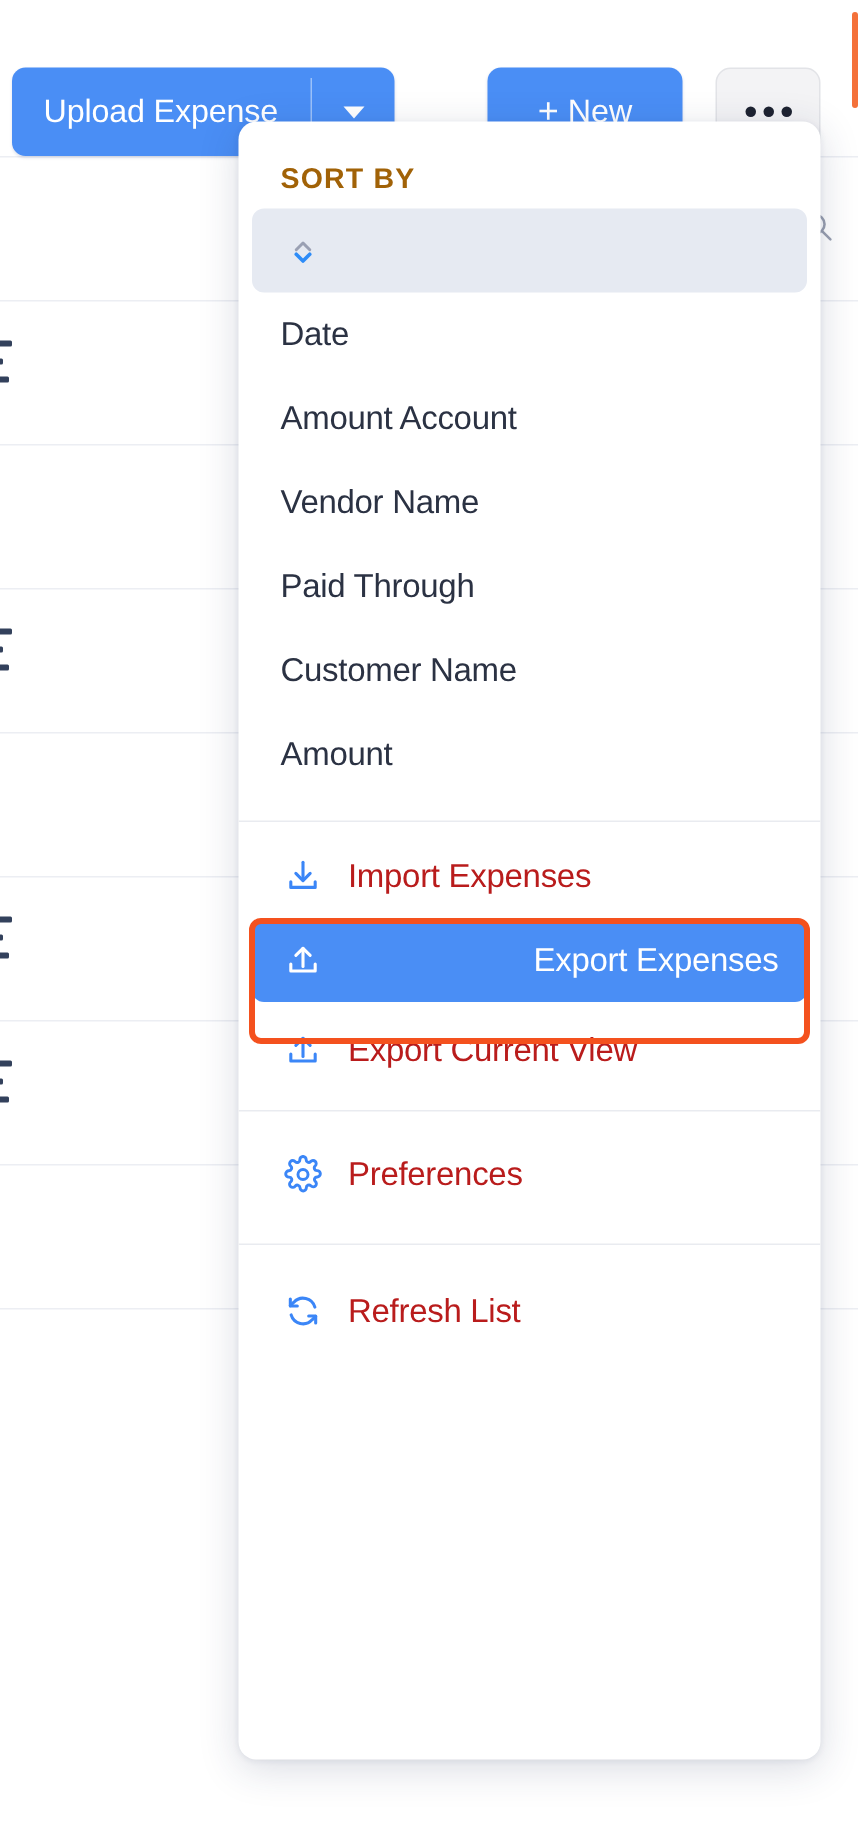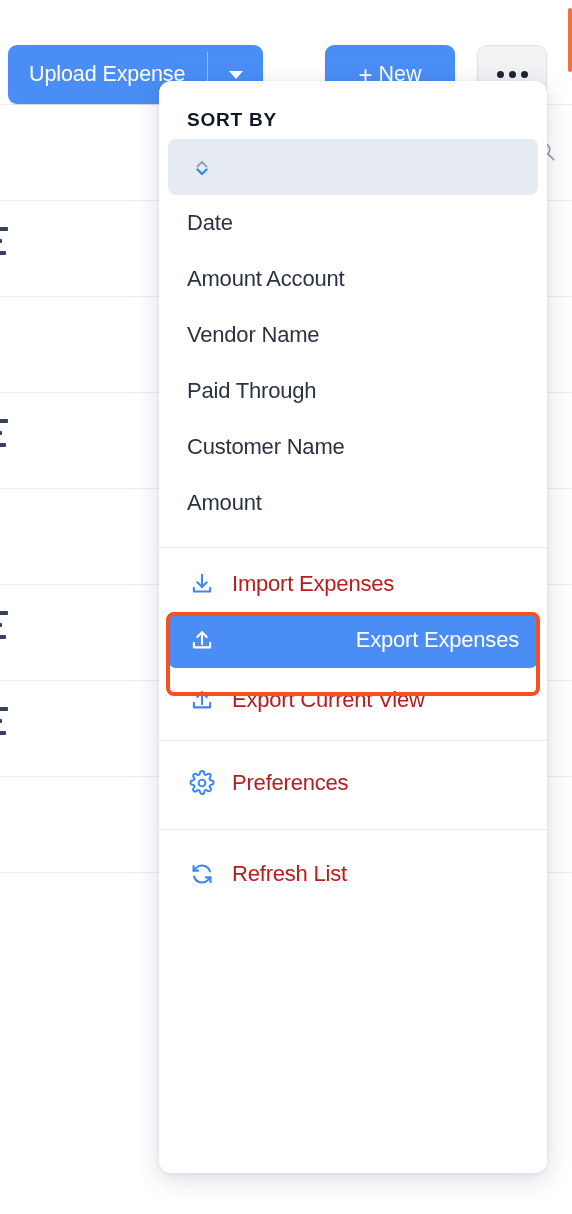--- a/index.html
+++ b/index.html
@@ -193,21 +193,21 @@
     z-index: 10;
     box-sizing: border-box;
     overflow: hidden;
   }
 
   .sort-header {
     padding: 28px 0 8px 28px;
     font-size: 19px;
     font-weight: bold;
     letter-spacing: 0.8px;
-    color: #0f172a;
+    color: #a16207;
   }
 
   .sort-list {
     padding: 0 9px;
   }
   .sort-item {
     height: 56px;
     display: flex;
     align-items: center;
     padding: 0 19px;

